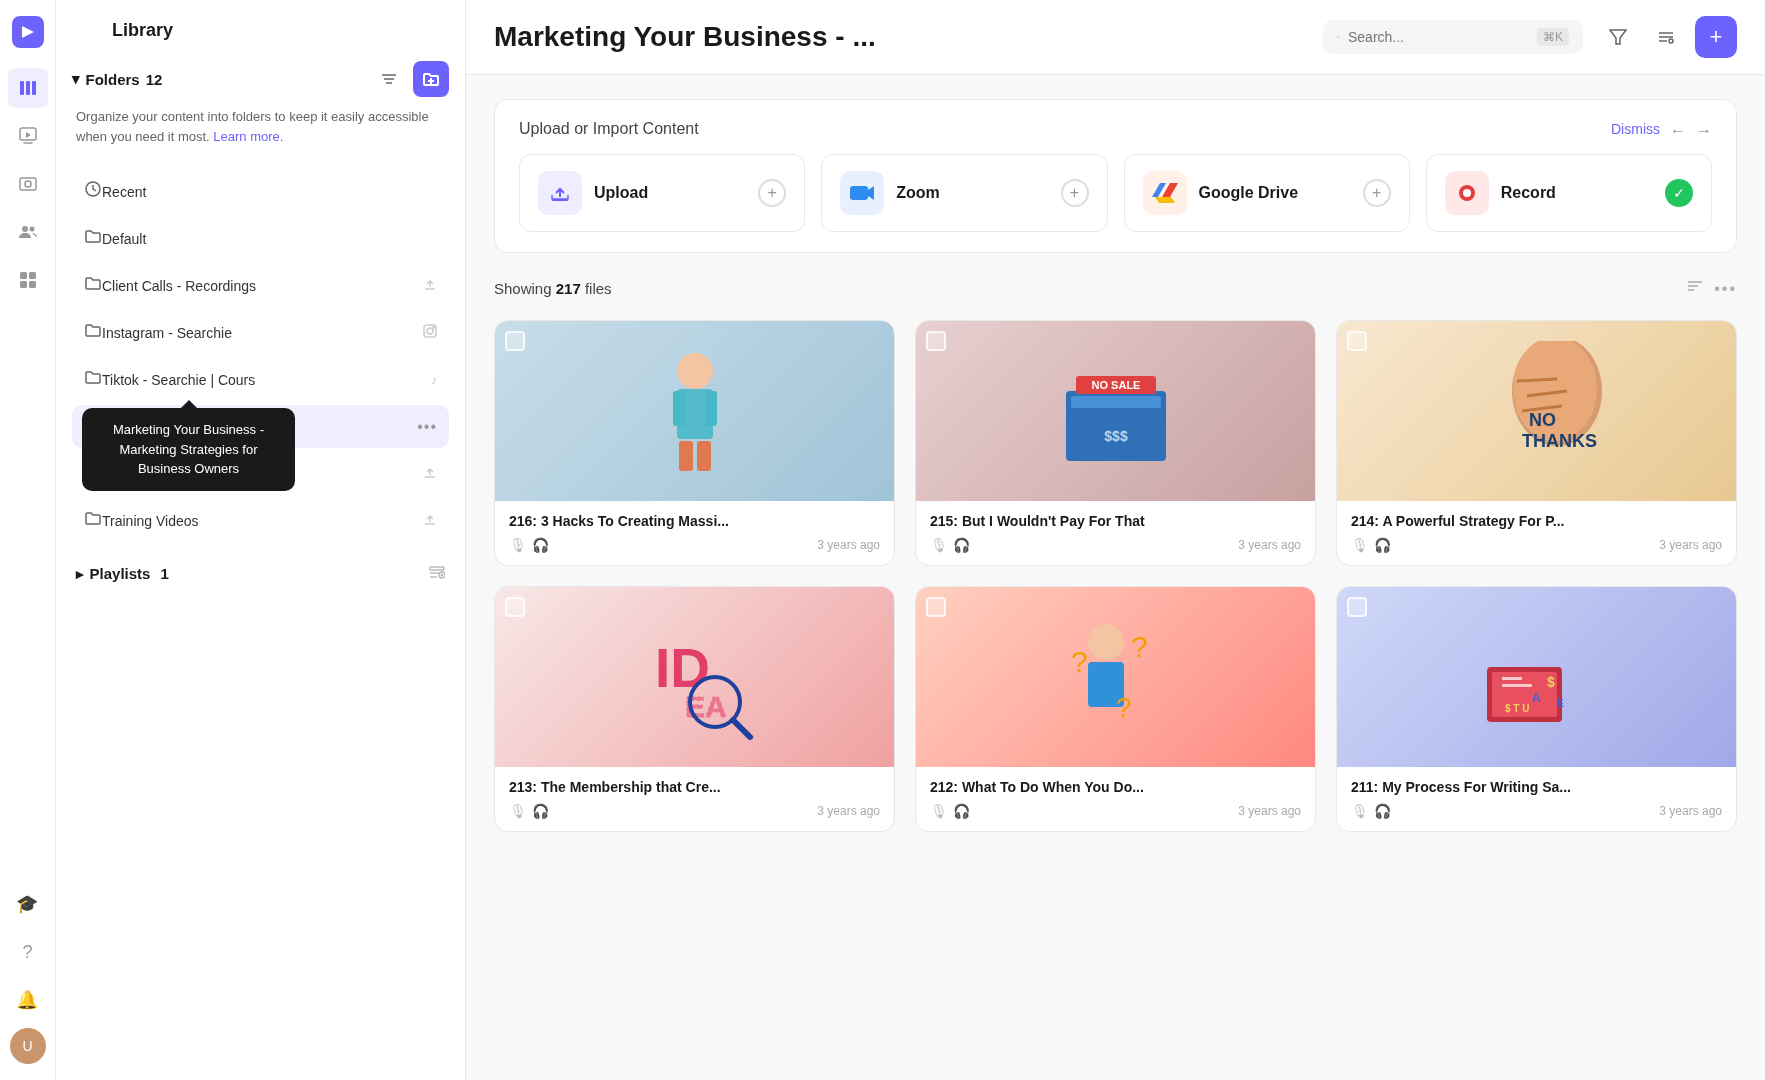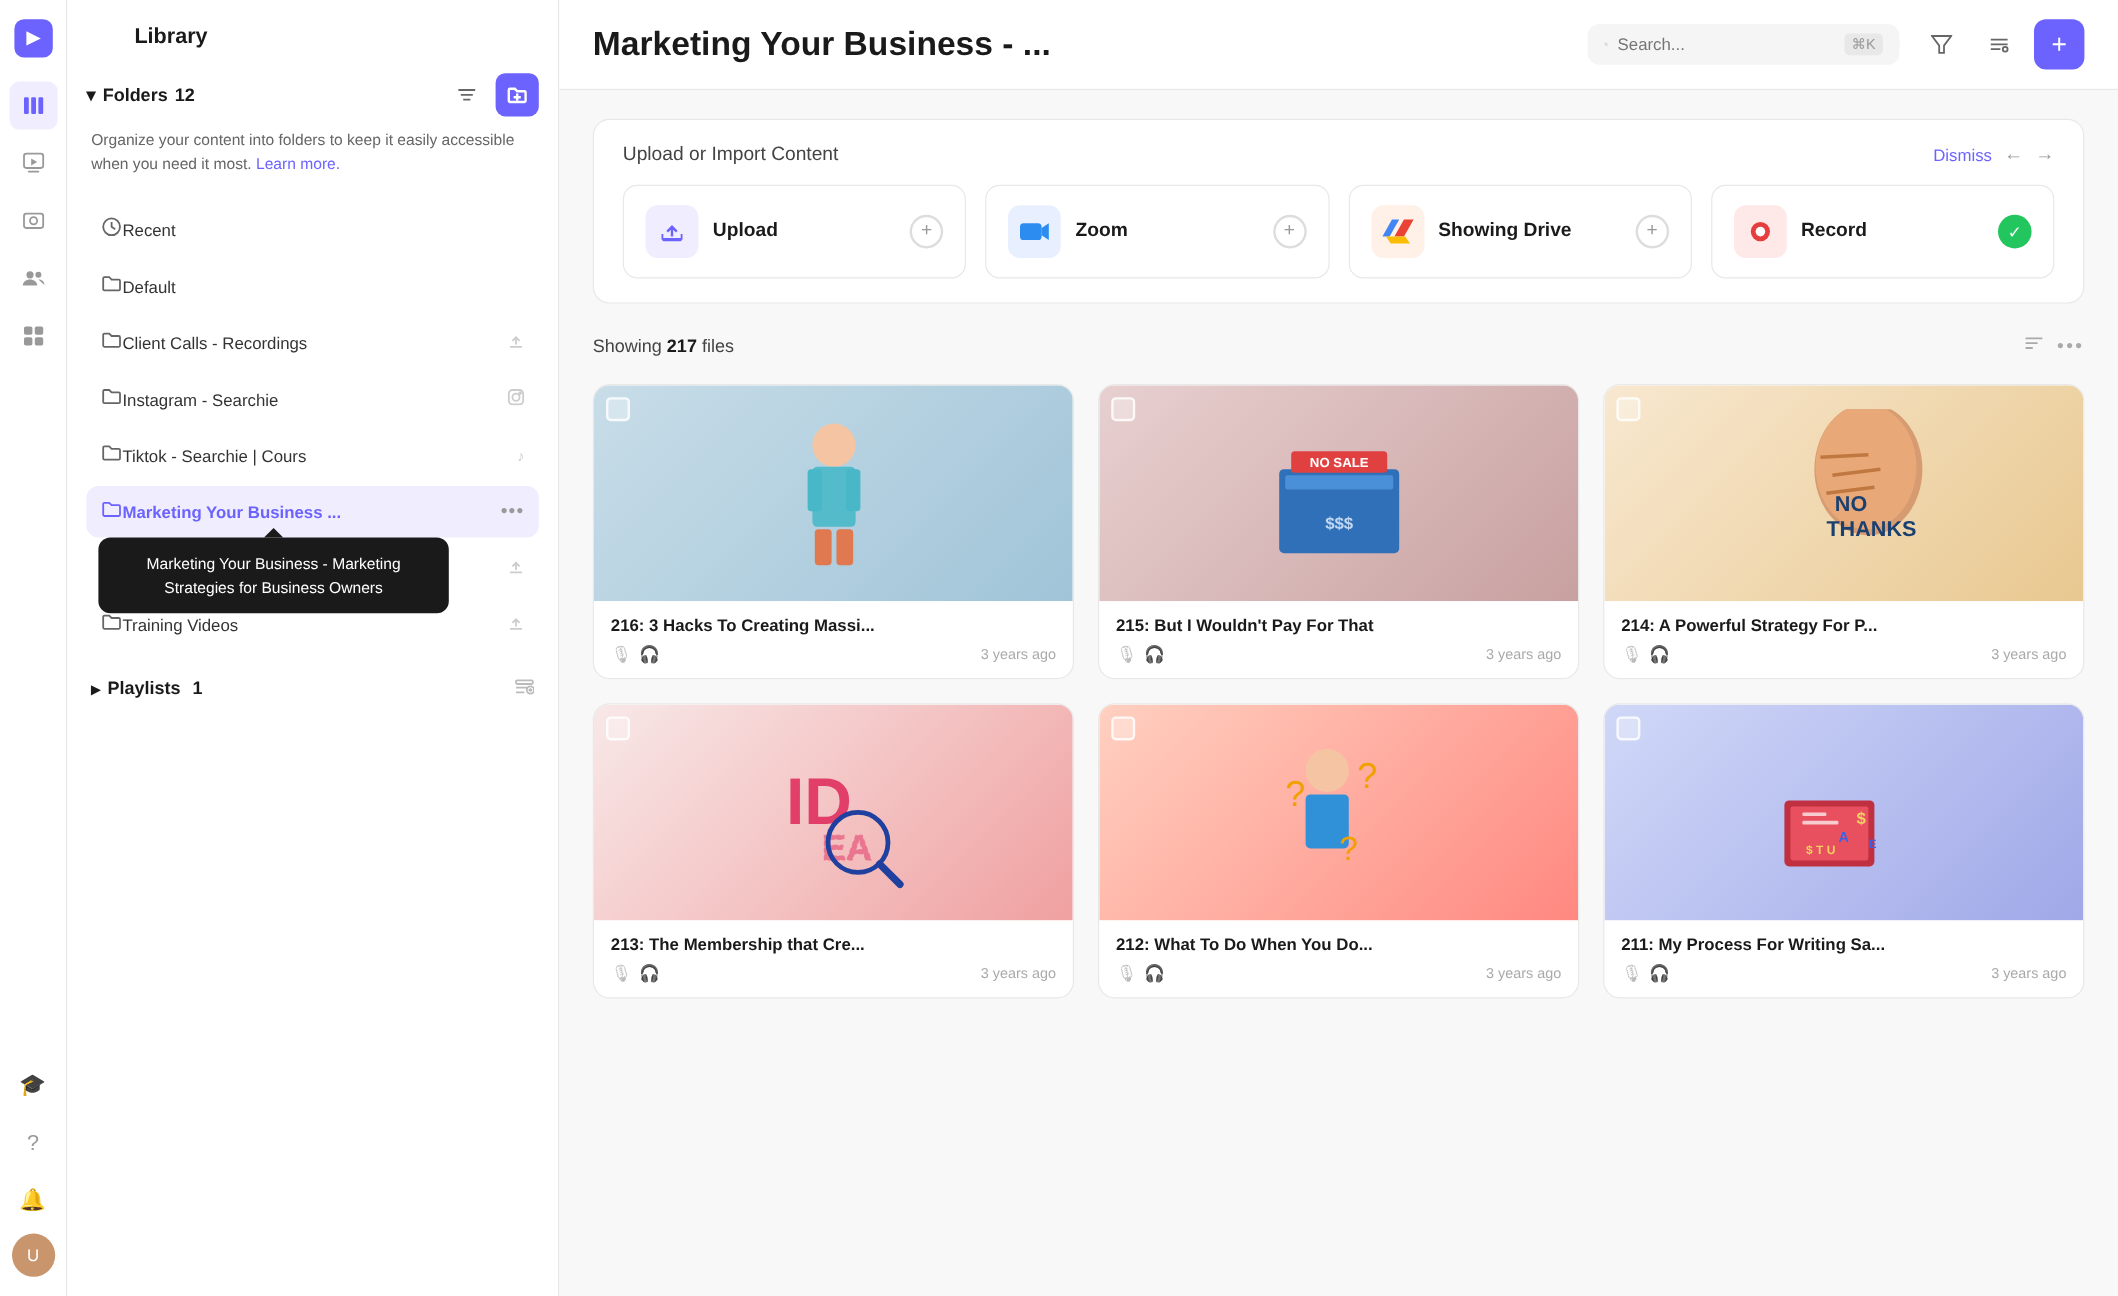--- a/index.html
+++ b/index.html
@@ -141,24 +141,23 @@
       position: absolute;
       left: 10px;
       top: 50px;
       background: #1a1a1a;
       color: white;
       padding: 12px 16px;
       border-radius: 10px;
       font-size: 13px;
       text-align: center;
       line-height: 1.5;
-      width: 292px;
+      width: 213px;
       z-index: 100;
       pointer-events: none;
-      margin-top: 40px;
     }
     .tooltip-box::before {
       content: '';
       position: absolute;
       top: -8px;
       left: 50%;
       transform: translateX(-50%);
       border-left: 8px solid transparent;
       border-right: 8px solid transparent;
       border-bottom: 8px solid #1a1a1a;
@@ -713,21 +712,21 @@
 
         <div class="upload-option">
           <div class="upload-option-left">
             <div class="upload-option-icon icon-drive-bg">
               <svg width="28" height="28" viewBox="0 0 28 28">
                 <path d="M9 4l-8 14h6l8-14z" fill="#4285f4"></path>
                 <path d="M19 4L11 18h8l8-14z" fill="#ea4335"></path>
                 <path d="M4 18l4 6h16l-4-6z" fill="#fbbc05"></path>
               </svg>
             </div>
-            <span class="upload-option-label">Showing Drive</span>
+            <span class="upload-option-label">Google Drive</span>
           </div>
           <div class="option-add-icon">+</div>
         </div>
 
         <div class="upload-option">
           <div class="upload-option-left">
             <div class="upload-option-icon icon-record-bg">
               <svg width="28" height="28" viewBox="0 0 28 28">
                 <circle cx="14" cy="14" r="8" fill="#e53e3e"></circle>
                 <circle cx="14" cy="14" r="4" fill="white"></circle>

